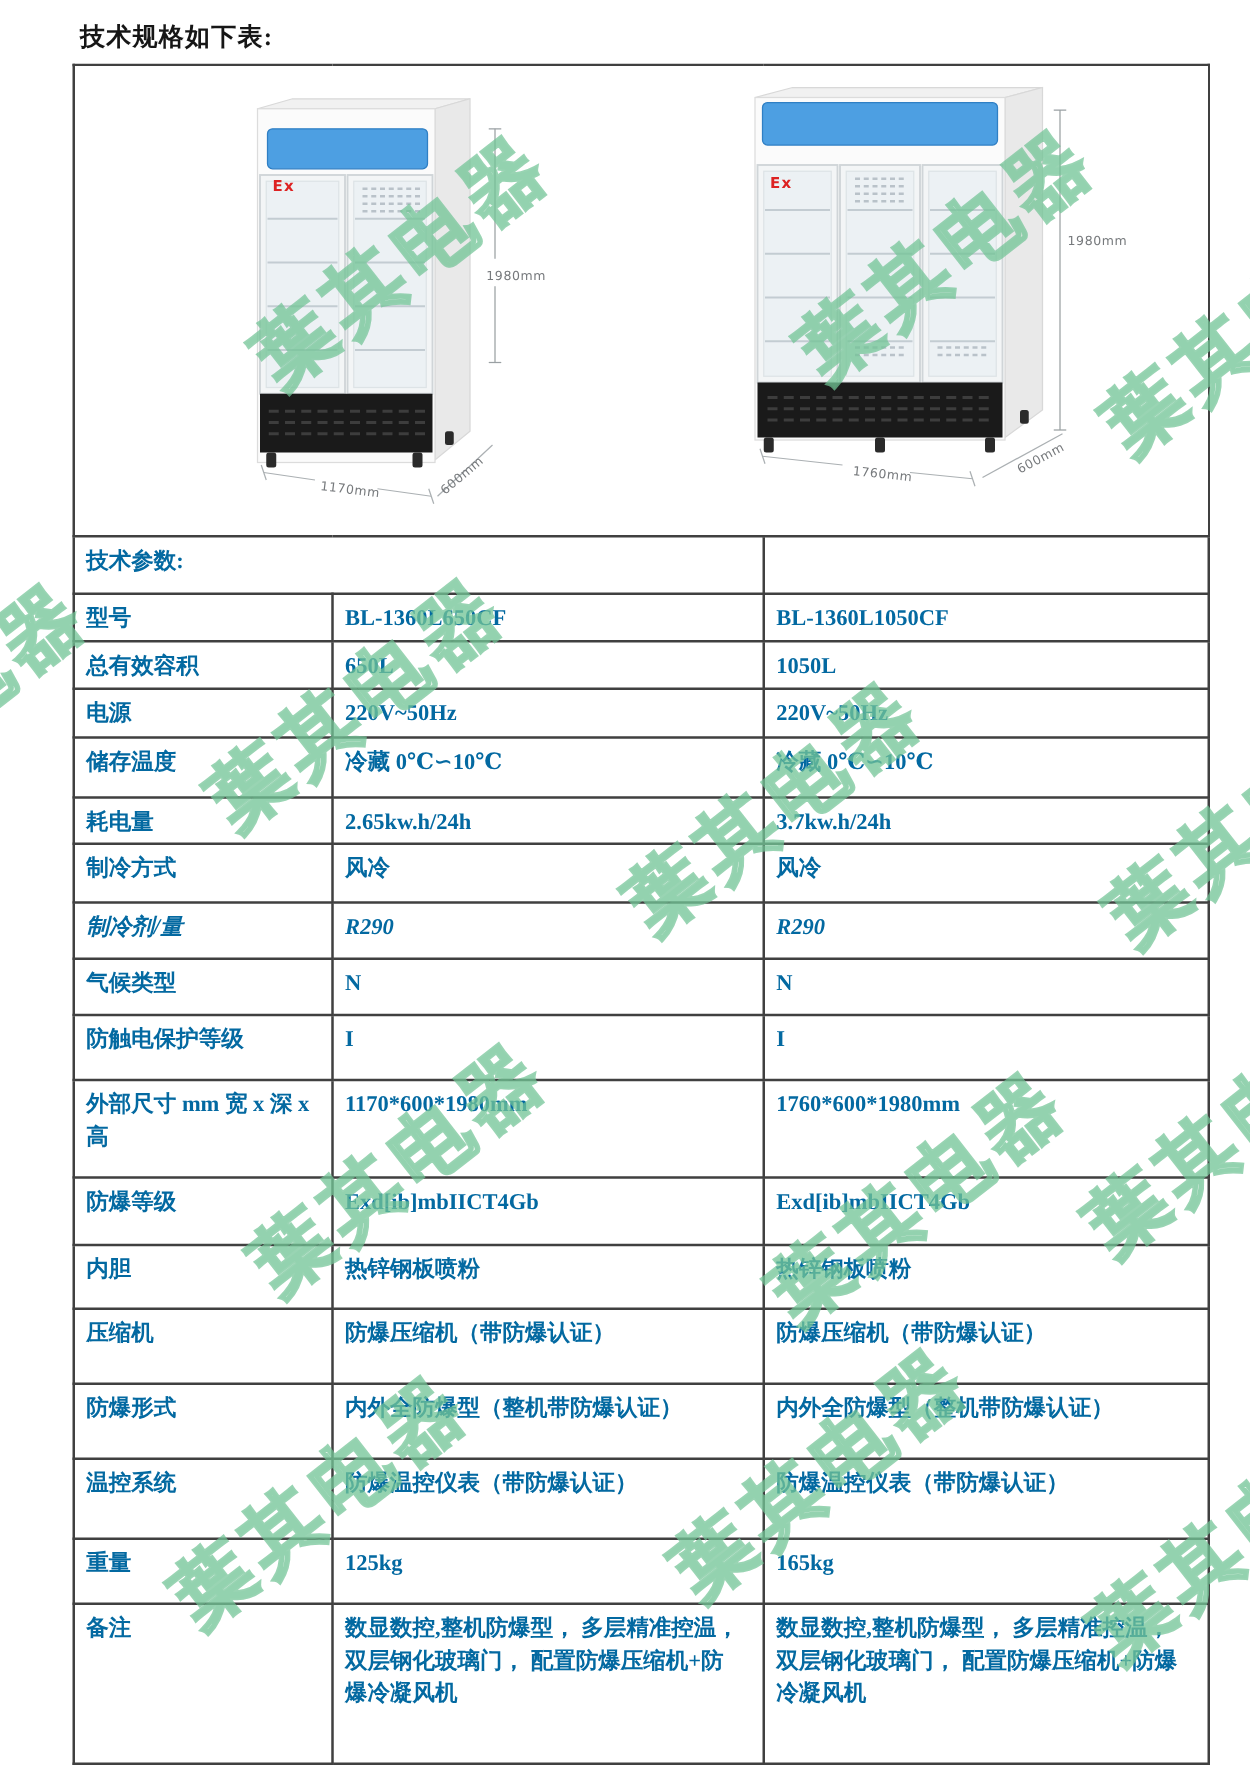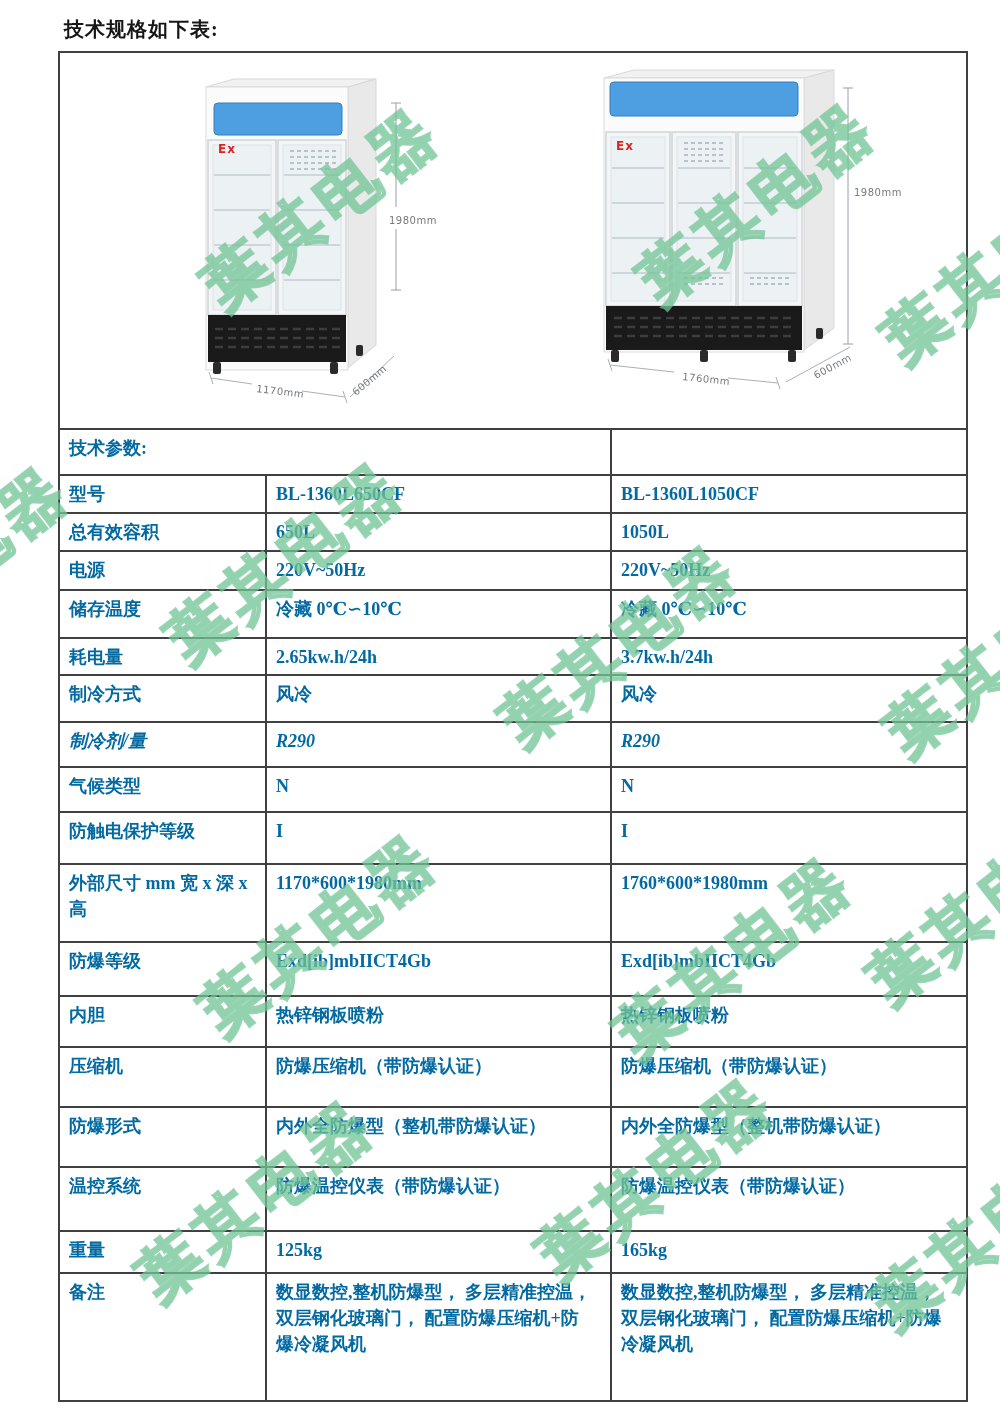--- a/index.html
+++ b/index.html
@@ -292,21 +292,21 @@
         <tr style="height: 60px;">
           <td>防爆形式</td>
           <td>内外全防爆型（整机带防爆认证）</td>
           <td>内外全防爆型（整机带防爆认证）</td>
         </tr>
         <tr style="height: 64px;">
           <td>温控系统</td>
           <td>防爆温控仪表（带防爆认证）</td>
           <td>防爆温控仪表（带防爆认证）</td>
         </tr>
-        <tr style="height: 42px;">
+        <tr style="height: 52px;">
           <td>重量</td>
           <td>125kg</td>
           <td>165kg</td>
         </tr>
         <tr style="height: 128px;">
           <td>备注</td>
           <td>数显数控,整机防爆型， 多层精准控温， 双层钢化玻璃门， 配置防爆压缩机+防爆冷凝风机</td>
           <td>数显数控,整机防爆型， 多层精准控温， 双层钢化玻璃门， 配置防爆压缩机+防爆冷凝风机</td>
         </tr>
       </tbody>

